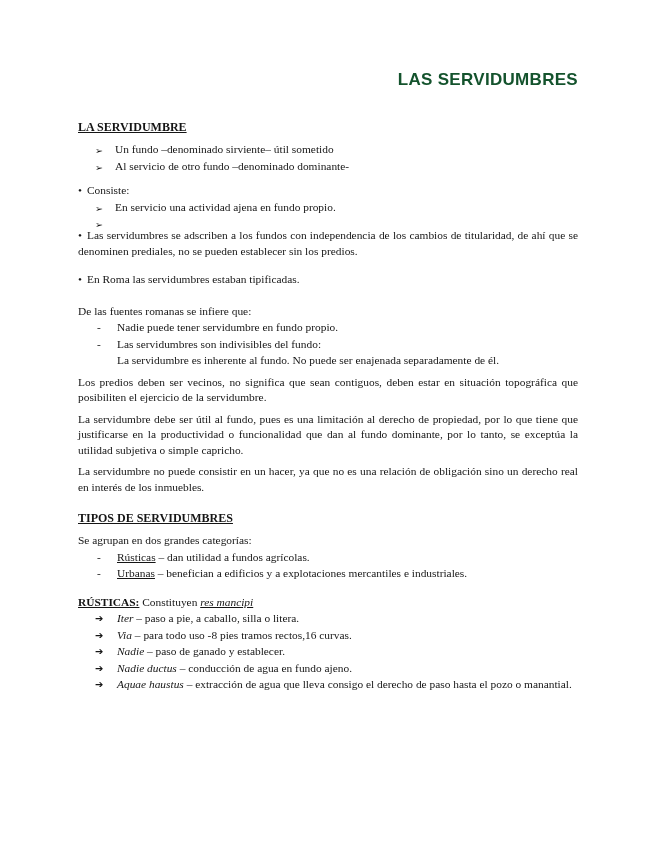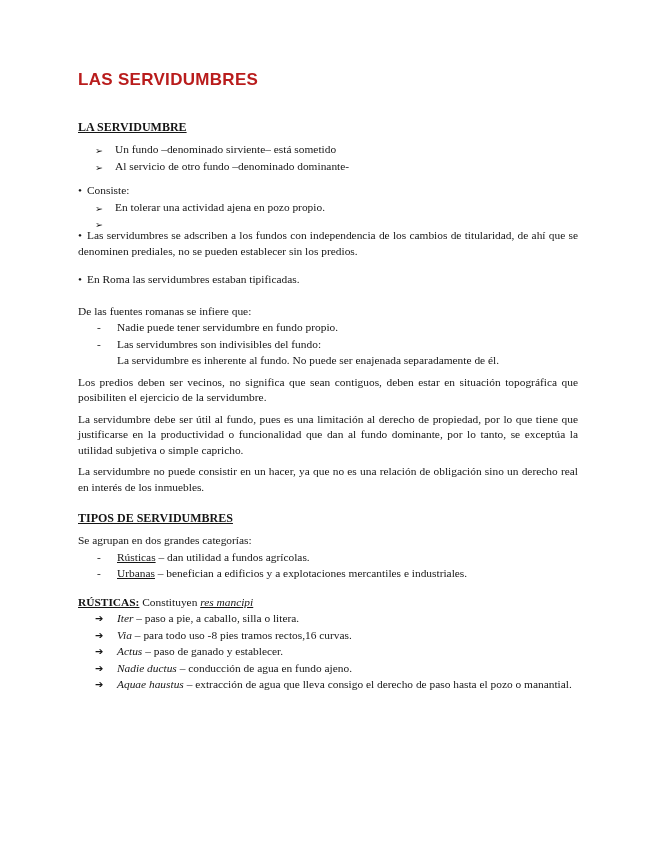--- a/index.html
+++ b/index.html
@@ -7,21 +7,21 @@
   body {
     width:655px; height:848px; overflow:hidden;
     font-family:"Liberation Serif", serif;
     font-size:11.4px; color:#151515;
   }
   .page { padding:70px 77px 0 78px; }
 
   .title {
     font-family:"Liberation Sans", sans-serif;
     font-size:17px; font-weight:bold; letter-spacing:.3px;
-    color:#b91c1c; text-align:left; margin-bottom:30px;
+    color:#14532d; text-align:right; margin-bottom:30px;
   }
   .section { margin-top:16px; }
   .section:first-of-type { margin-top:0; }
   .heading { font-weight:bold; font-size:12px; text-decoration:underline; margin-bottom:7px; }
 
   .line { line-height:15.5px; margin-bottom:1px; position:relative; }
   .j { text-align:justify; }
   .gap { margin-top:9px; }
   .gap-sm { margin-top:13px; }
 
@@ -53,31 +53,31 @@
 <body>
 
 <div class="page">
 
   <div class="title">LAS SERVIDUMBRES</div>
 
   <div class="section">
     <div class="heading">LA SERVIDUMBRE</div>
 
     <div class="line sub">
-      <span class="mk">➢</span><span>Un fundo –denominado sirviente– está sometido</span>
+      <span class="mk">➢</span><span>Un fundo –denominado sirviente– útil sometido</span>
     </div>
     <div class="line sub">
       <span class="mk">➢</span><span>Al servicio de otro fundo –denominado dominante-</span>
     </div>
 
     <div class="line bullet gap">
       <span class="mk">•</span><span>Consiste:</span>
     </div>
     <div class="line sub">
-      <span class="mk">➢</span><span>En tolerar una actividad ajena en pozo propio.</span>
+      <span class="mk">➢</span><span>En servicio una actividad ajena en fundo propio.</span>
     </div>
     <div class="line sub">
       <span class="mk">➢</span>
     </div>
 
     <div class="line bullet j gap-sm">
       <span class="mk">•</span><span>Las servidumbres se adscriben a los fundos con independencia de los cambios de titularidad, de ahí que se denominen prediales, no se pueden establecer sin los predios.</span>
     </div>
 
     <div class="line bullet gap-sm">
@@ -118,21 +118,21 @@
       <span class="b u">RÚSTICAS:</span> <span>Constituyen</span> <span class="i u">res mancipi</span>
     </div>
 
     <div class="line harrow">
       <span class="mk">➔</span><span class="i">Iter</span> <span>– paso a pie, a caballo, silla o litera.</span>
     </div>
     <div class="line harrow">
       <span class="mk">➔</span><span class="i">Via</span> <span>– para todo uso -8 pies tramos rectos,16 curvas.</span>
     </div>
     <div class="line harrow">
-      <span class="mk">➔</span><span class="i">Actus</span> <span>– paso de ganado y establecer.</span>
+      <span class="mk">➔</span><span class="i">Nadie</span> <span>– paso de ganado y establecer.</span>
     </div>
     <div class="line harrow">
       <span class="mk">➔</span><span class="i">Nadie ductus</span> <span>– conducción de agua en fundo ajeno.</span>
     </div>
     <div class="line harrow j">
       <span class="mk">➔</span><span class="i">Aquae haustus</span> <span>– extracción de agua que lleva consigo el derecho de paso hasta el pozo o manantial.</span>
     </div>
   </div>
 
 </div>

